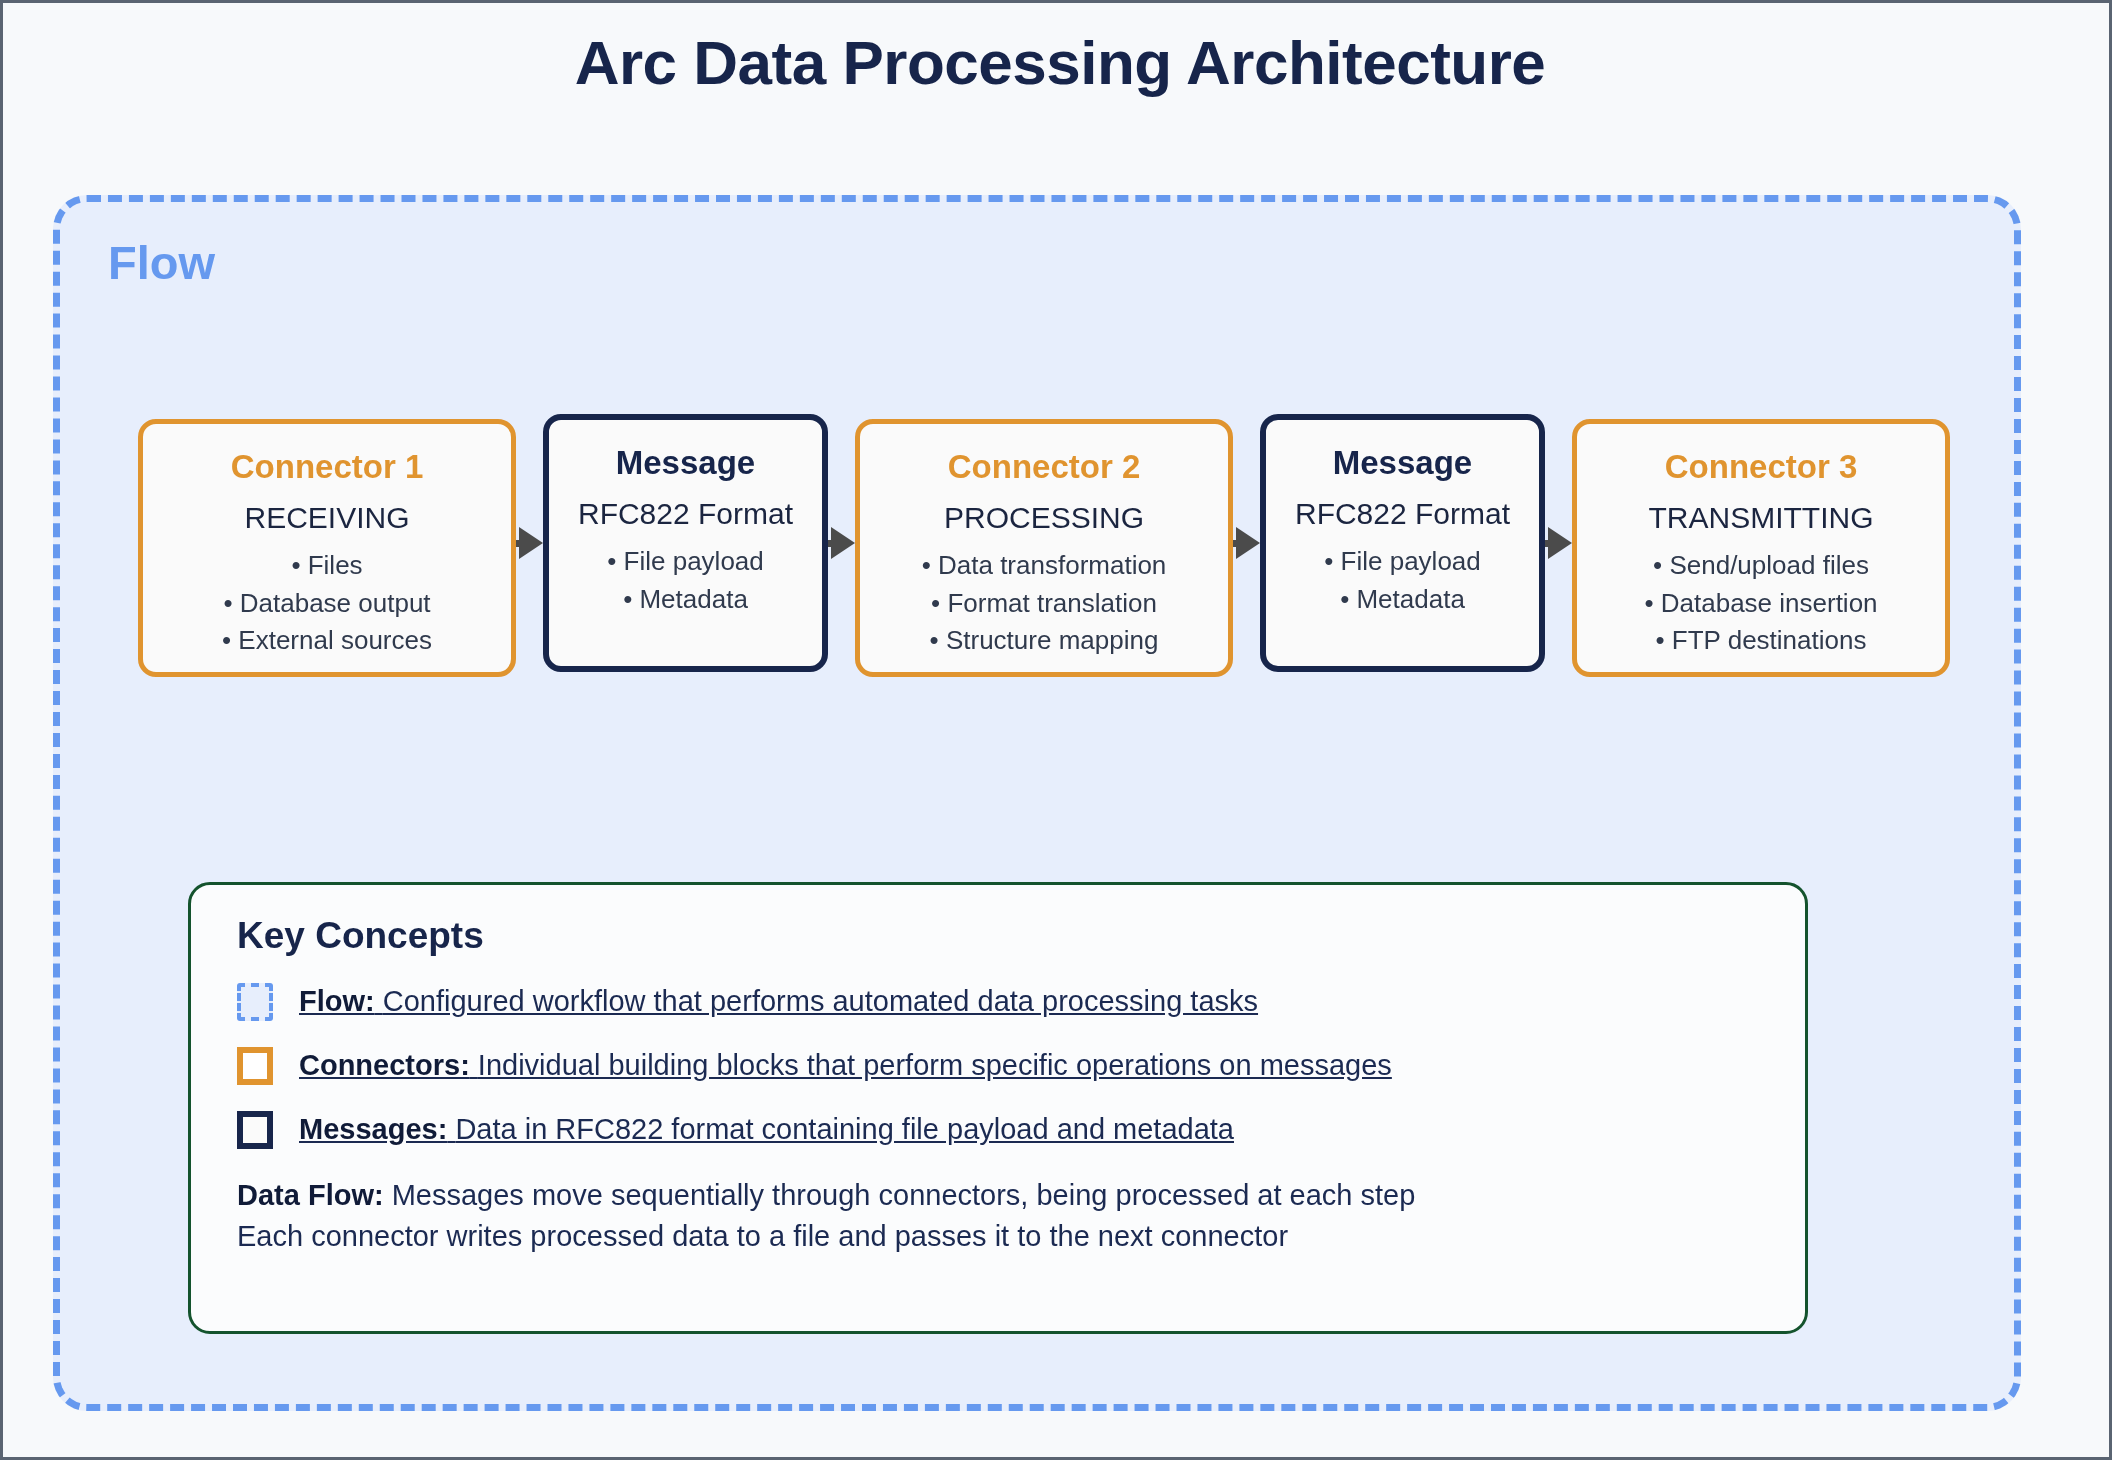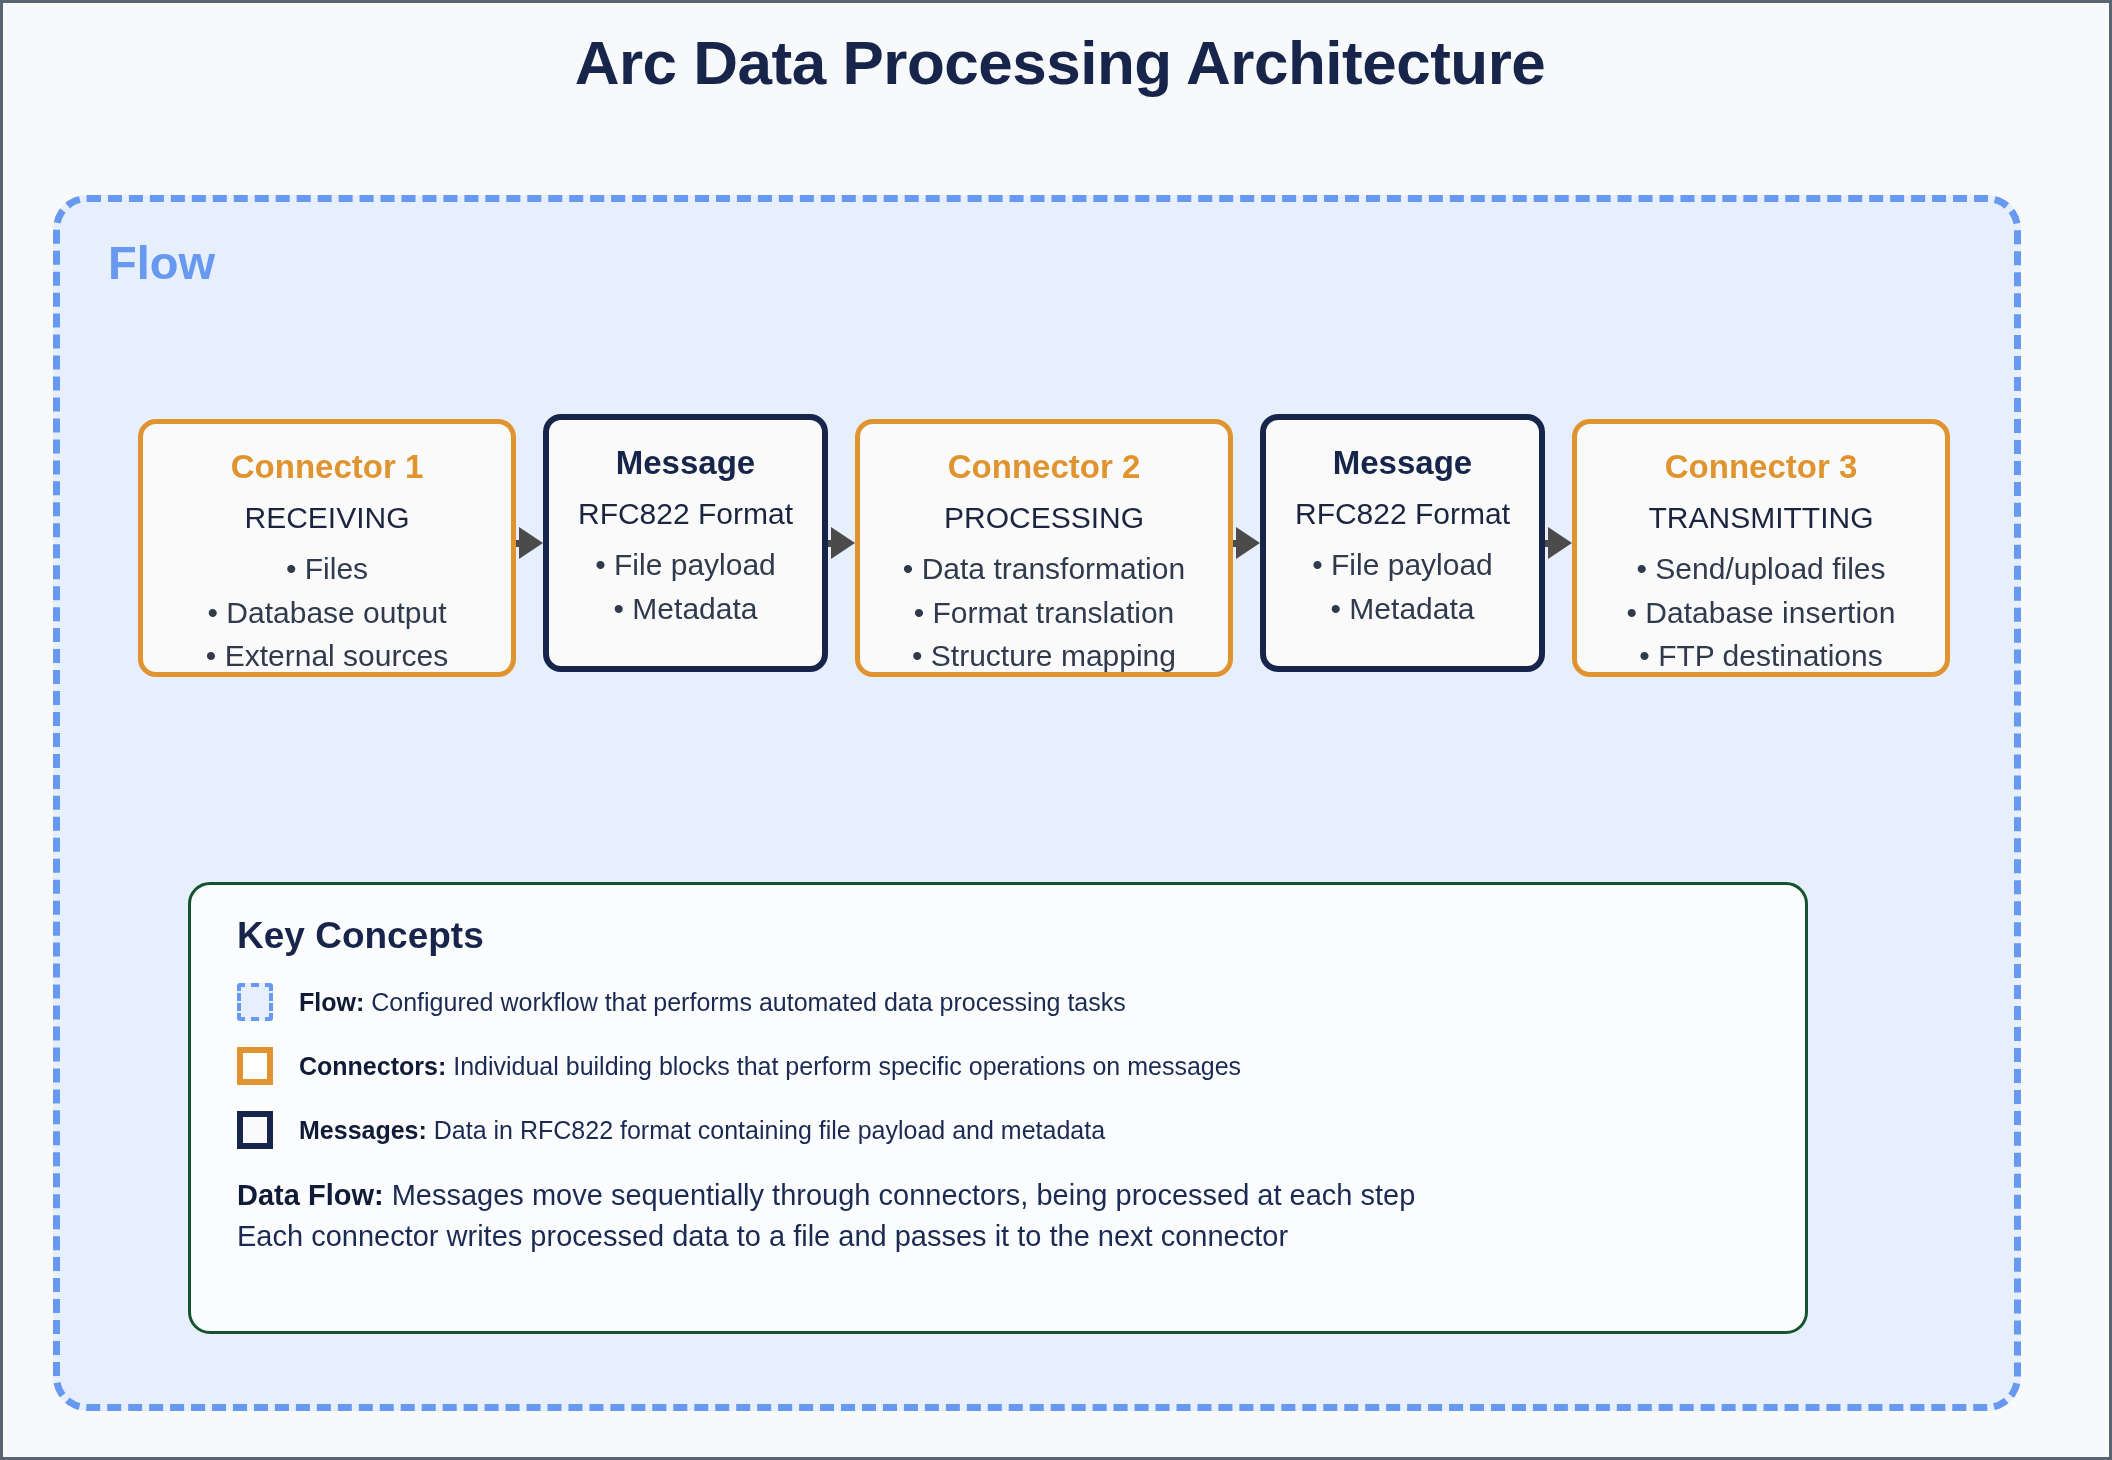--- a/index.html
+++ b/index.html
@@ -92,21 +92,21 @@
   }
   .node.connector .node-title { color: #e0942f; }
   .node.message .node-title { color: #17254b; }
   .node-sub {
     font-size: 30px;
     color: #1b2540;
     line-height: 1;
     margin-bottom: 14px;
   }
   .node-bullets {
-    font-size: 30px;
+    font-size: 26px;
     color: #303a4d;
     text-align: center;
     line-height: 1.45;
   }
   .arrow {
     flex: 1 1 auto;
     position: relative;
     height: 14px;
     display: flex;
     align-items: center;
@@ -165,23 +165,24 @@
   }
   .swatch.connector {
     border: 6px solid #e0942f;
     background: #ffffff;
   }
   .swatch.message {
     border: 6px solid #17254b;
     background: #fafafa;
   }
   .legend-text {
-    font-size: 25px;
+    font-size: 29px;
     color: #1b2a52;
     line-height: 1.15;
+    text-decoration: underline;
   }
   .legend-text b { color: #101b38; }
   .dataflow {
     font-size: 29px;
     color: #1b2a52;
     line-height: 1.42;
     margin-top: 8px;
   }
   .dataflow b { color: #101b38; }
 </style>

